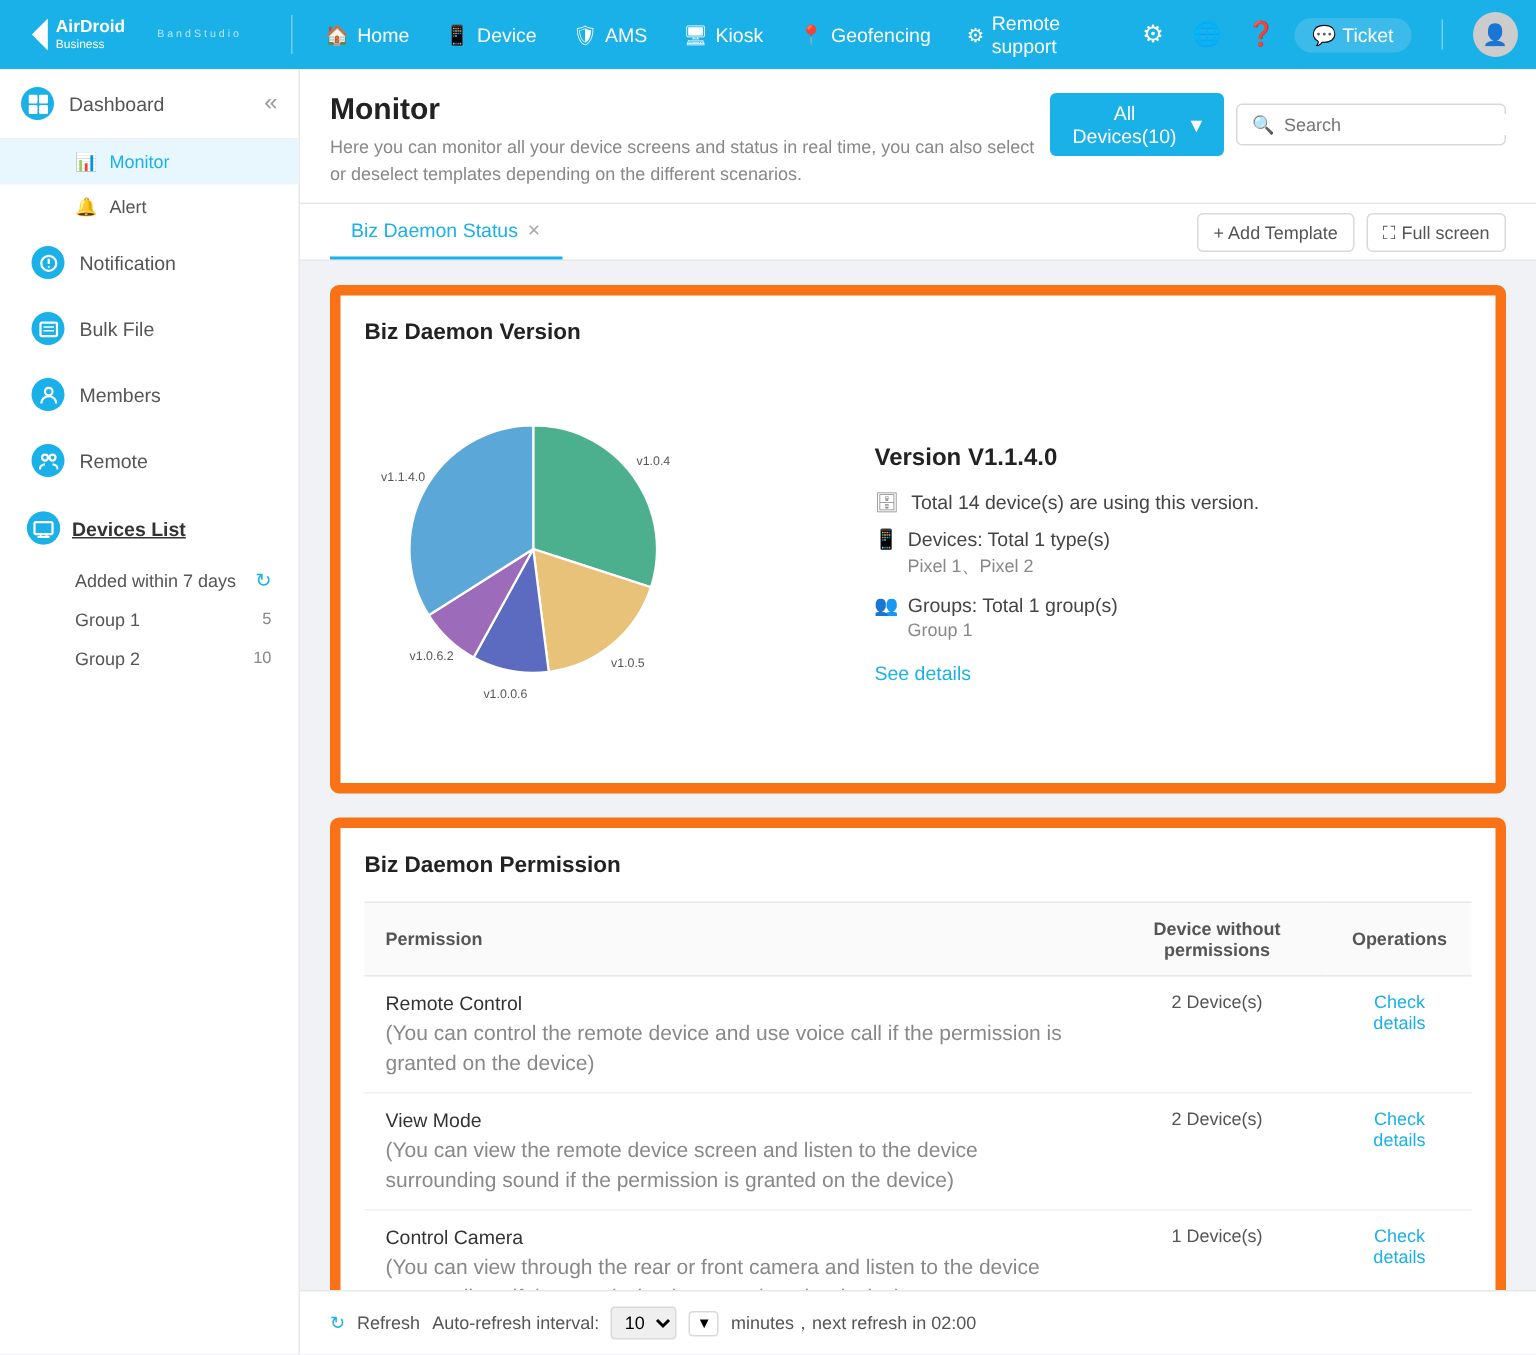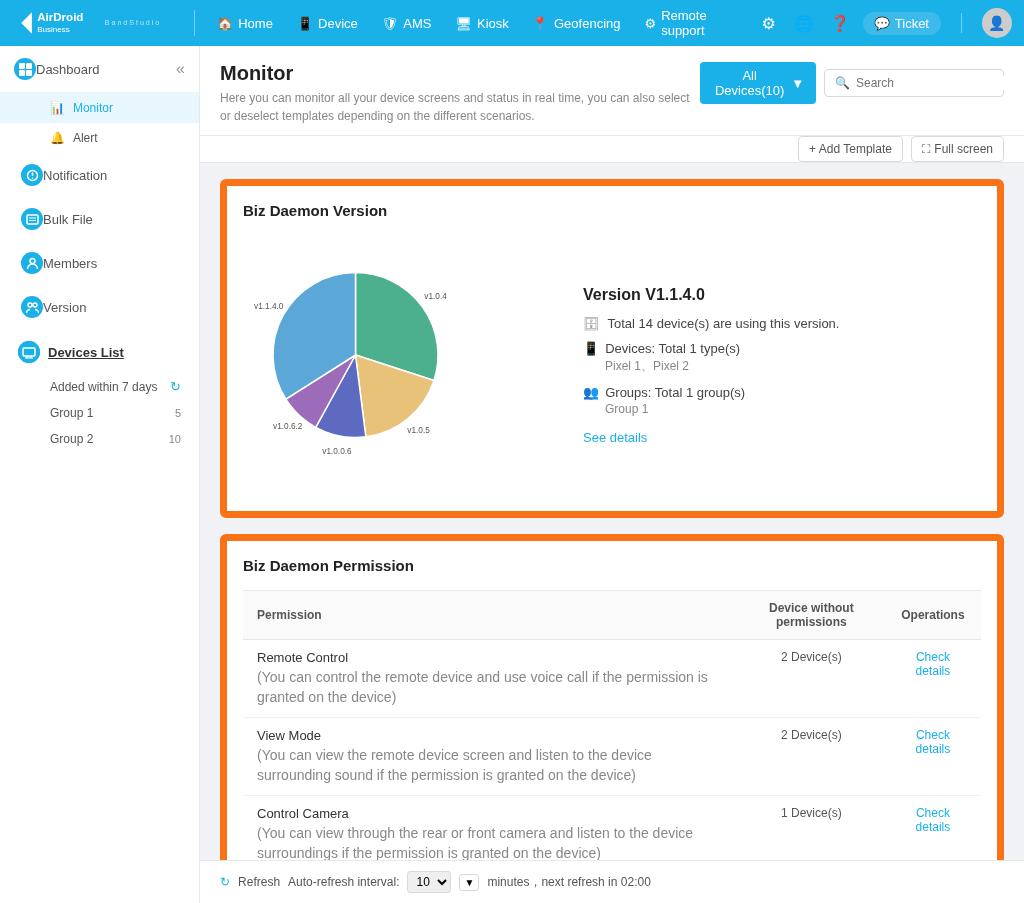--- a/index.html
+++ b/index.html
@@ -17,21 +17,21 @@
     .top-nav-right .ticket-btn { display: flex; align-items: center; gap: 4px; color: #fff; background: rgba(255,255,255,0.15); border-radius: 14px; padding: 4px 12px; cursor: pointer; font-size: 13px; }
     .avatar { width: 30px; height: 30px; border-radius: 50%; background: #ccc; overflow: hidden; cursor: pointer; display: flex; align-items: center; justify-content: center; color: #666; font-size: 14px; }
 
     
     .layout { display: flex; flex: 1; overflow: hidden; }
 
     
     .sidebar { width: 200px; background: #fff; border-right: 1px solid #e8e8e8; display: flex; flex-direction: column; overflow-y: auto; flex-shrink: 0; }
     .sidebar-header { display: flex; align-items: center; justify-content: space-between; padding: 12px 14px; border-bottom: 1px solid #f0f0f0; }
     .sidebar-collapse-btn { cursor: pointer; color: #999; font-size: 16px; }
-    .sidebar-nav-item { display: flex; align-items: center; padding: 11px 18px; cursor: pointer; color: #555; font-size: 13px; border-left: 3px solid transparent; }
+    .sidebar-nav-item { display: flex; align-items: center; gap: 10px; padding: 11px 18px; cursor: pointer; color: #555; font-size: 13px; border-left: 3px solid transparent; }
     .sidebar-nav-item .nav-icon { width: 22px; height: 22px; border-radius: 50%; display: flex; align-items: center; justify-content: center; flex-shrink: 0; }
     .sidebar-nav-item .nav-icon.blue { background: #1ab0e8; color: #fff; }
     .sidebar-sub-item { display: flex; align-items: center; gap: 8px; padding: 8px 18px 8px 50px; cursor: pointer; color: #555; font-size: 12px; }
     .sidebar-sub-item.active { background: #e8f7fd; color: #1ab0e8; font-weight: 500; }
     .sidebar-section { padding: 10px 18px 6px; }
     .sidebar-section-title { font-size: 13px; font-weight: 600; color: #333; display: flex; align-items: center; gap: 8px; cursor: pointer; }
     .sidebar-section-title .nav-icon { width: 22px; height: 22px; border-radius: 50%; background: #1ab0e8; color: #fff; display: flex; align-items: center; justify-content: center; flex-shrink: 0; }
     .devices-list-items { padding: 4px 0; }
     .devices-list-item { display: flex; align-items: center; justify-content: space-between; padding: 6px 18px 6px 50px; cursor: pointer; color: #555; font-size: 12px; }
     .devices-list-item .count { color: #888; font-size: 11px; }
@@ -201,21 +201,21 @@
 
     <div class="sidebar-nav-item">
       <div class="nav-icon blue">
         <svg width="13" height="13" viewBox="0 0 13 13" fill="none">
           <circle cx="4" cy="4" r="2" stroke="white" stroke-width="1.5" fill="none"></circle>
           <circle cx="9" cy="4" r="2" stroke="white" stroke-width="1.5" fill="none"></circle>
           <path d="M0.5 12c0-1.93 1.57-3.5 3.5-3.5" stroke="white" stroke-width="1.5" fill="none"></path>
           <path d="M9 8.5c1.93 0 3.5 1.57 3.5 3.5" stroke="white" stroke-width="1.5" fill="none"></path>
         </svg>
       </div>
-      <span>Version</span>
+      <span>Remote</span>
     </div>
 
     <div class="sidebar-section" style="padding-top:12px;text-decoration:underline;">
       <div class="sidebar-section-title">
         <div class="nav-icon">
           <svg width="22" height="22" viewBox="0 0 22 22" fill="none">
             <circle cx="11" cy="11" r="11" fill="#1ab0e8"></circle>
             <rect x="5" y="7" width="12" height="8" rx="1" stroke="white" stroke-width="1.5" fill="none"></rect>
             <line x1="9" y1="15" x2="9" y2="17" stroke="white" stroke-width="1.2"></line>
             <line x1="13" y1="15" x2="13" y2="17" stroke="white" stroke-width="1.2"></line>
@@ -254,20 +254,24 @@
           <span>▼</span>
         </button>
         <div class="search-box">
           <span style="color:#aaa;">🔍</span>
           <input type="text" placeholder="Search" style="">
         </div>
       </div>
     </div>
 
     <div class="tabs-bar">
+      <div class="tab active">
+        <span>Biz Daemon Status</span>
+        <span class="tab-close">✕</span>
+      </div>
       <div class="tab-actions">
         <button class="tab-btn">
           <span>+ Add Template</span>
         </button>
         <button class="tab-btn">
           <span>⛶</span>
           <span>Full screen</span>
         </button>
       </div>
     </div>

